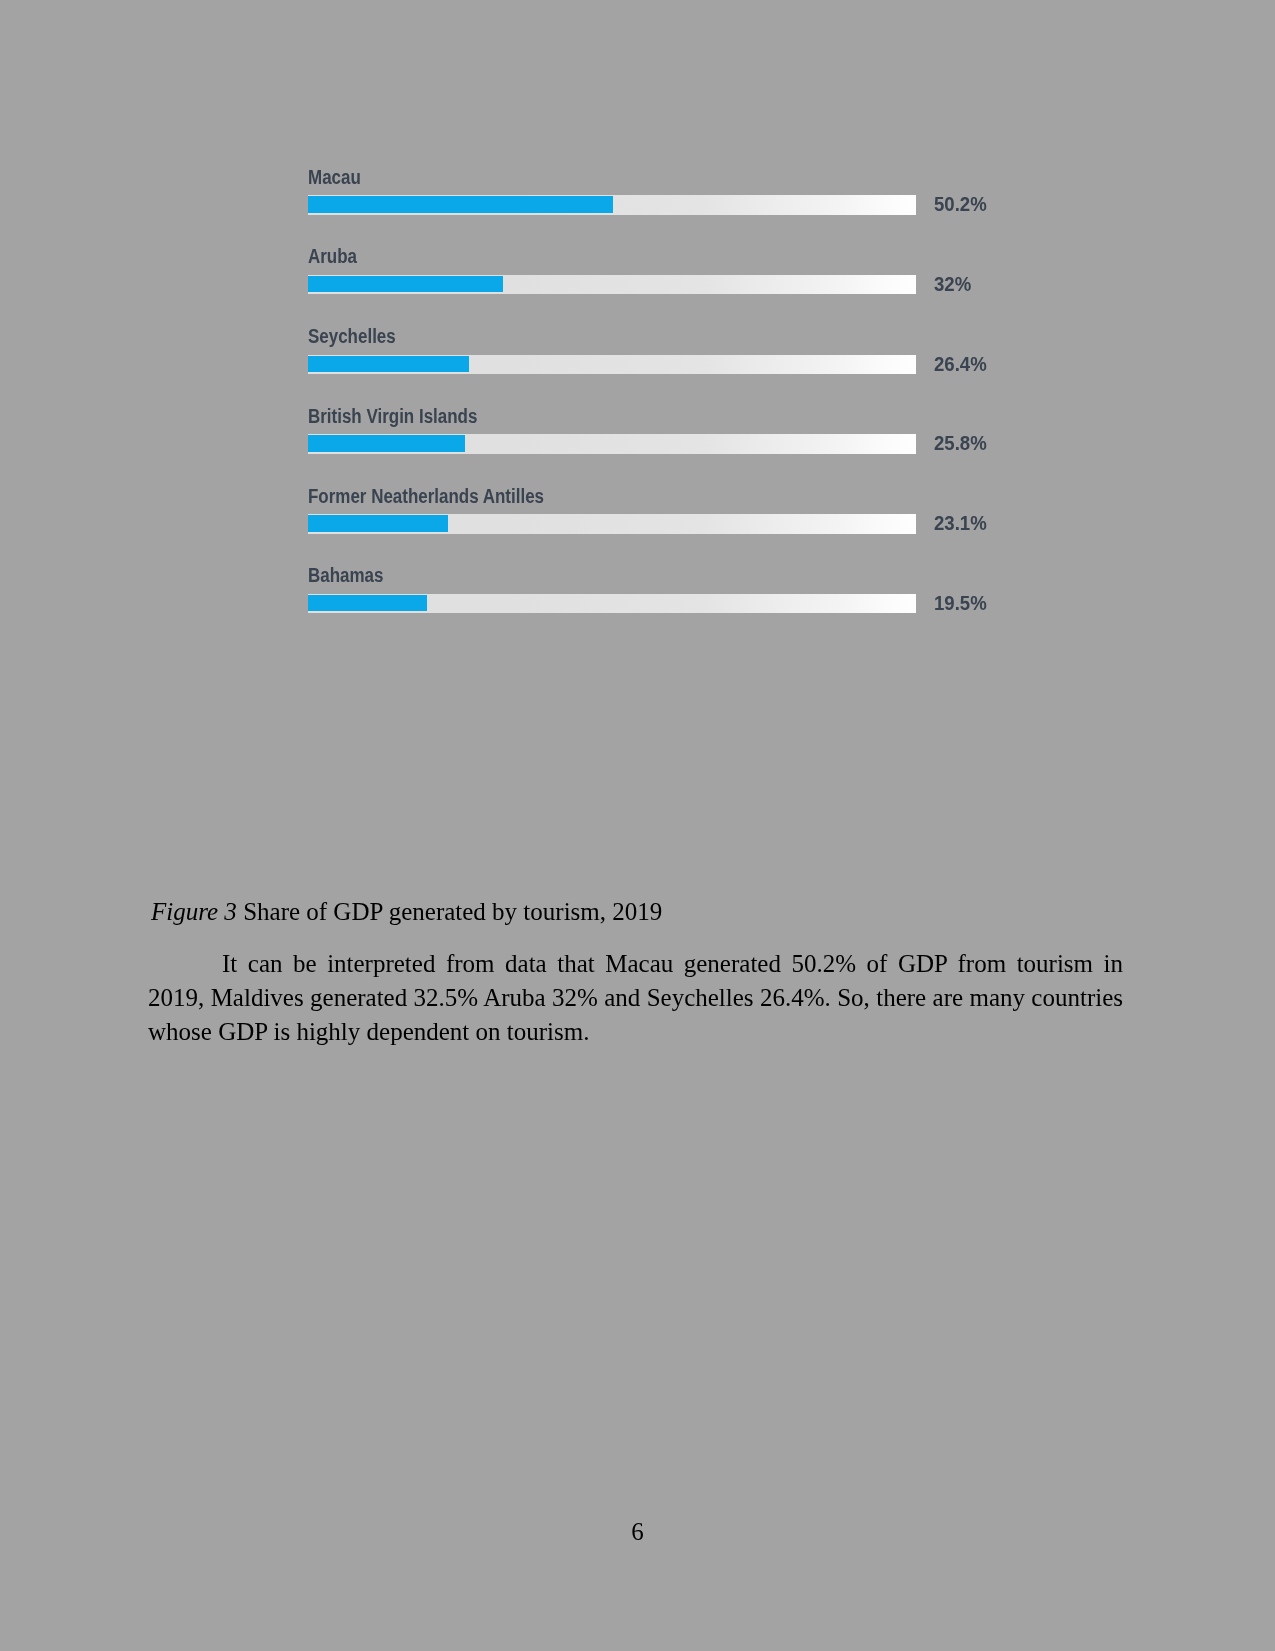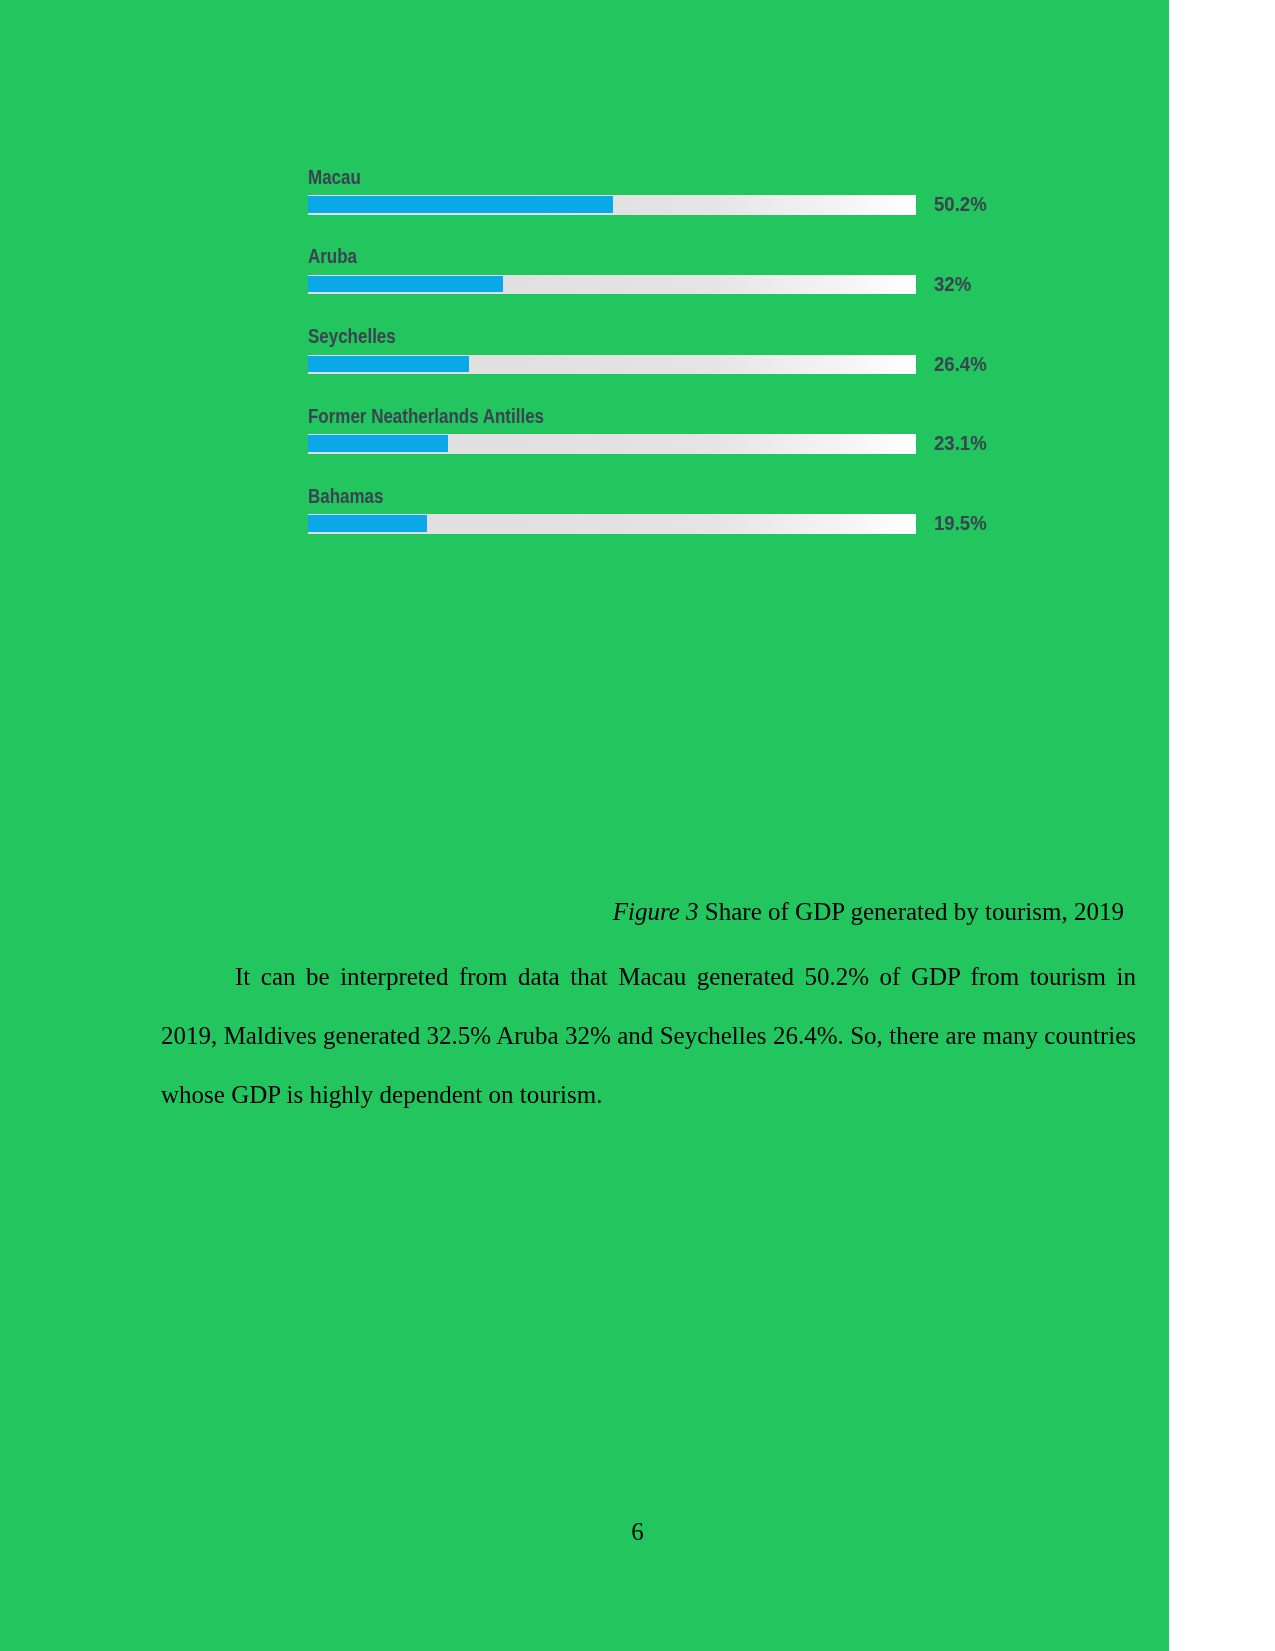--- a/index.html
+++ b/index.html
@@ -1,41 +1,41 @@
 <!DOCTYPE html>
 <html><head>
 <meta charset="utf-8">
 <title>Document page</title>
 <style>
   html,body{margin:0;padding:0;}
   body{width:1275px;height:1651px;background:#ffffff;overflow:hidden;
        font-family:"Liberation Serif",serif;}
-  .page{position:relative;width:1169px;height:1651px;background:#22c55e;text-decoration:underline;}
+  .page{position:relative;width:1275px;height:1651px;background:#a3a3a3;text-decoration:underline;}
 
   
   .chart{position:absolute;left:308px;top:155px;width:690px;}
   .row{position:relative;height:79.75px;}
   .row-label{position:absolute;left:0;top:10.7px;
       font-family:"Liberation Sans",sans-serif;font-size:19.5px;font-weight:700;
       color:#3a4350;white-space:nowrap;
       transform:scaleX(0.87);transform-origin:left top;}
   .track{position:absolute;left:0;top:40px;width:608px;height:19.5px;
       background:linear-gradient(90deg,#e0e0e0 0%,#e0e0e0 33%,#e4e4e4 65%,#ececec 76%,#f4f4f5 88%,#fafafa 94%,#fdfdfd 98%,#fefefe 100%);}
   .fill{position:absolute;left:0;top:1px;height:16.6px;background:#0aa8e8;}
   .value{position:absolute;left:626px;top:38px;
       font-family:"Liberation Sans",sans-serif;font-size:20px;font-weight:700;
       color:#3a4350;white-space:nowrap;
       transform:scaleX(0.93);transform-origin:left top;}
 
   
-  .caption{position:absolute;left:151px;top:897px;width:973px;text-align:right;
+  .caption{position:absolute;left:151px;top:897px;width:973px;text-align:left;
       font-size:25px;line-height:30px;color:#000;}
   .caption i{font-style:italic;}
-  .para{position:absolute;left:161px;top:947px;width:975px;
-      font-size:25px;line-height:59px;text-align:justify;color:#000;
+  .para{position:absolute;left:148px;top:947px;width:975px;
+      font-size:25px;line-height:34px;text-align:justify;color:#000;
       text-indent:74px;}
   .pageno{position:absolute;left:0;top:1518px;width:1275px;text-align:center;
       font-size:25px;color:#000;}
 </style>
 </head>
 <body>
 
 <div class="page">
   <div class="chart" id="chart">
       <div class="row">
@@ -53,20 +53,27 @@
         <div class="value">32%</div>
       </div>
       <div class="row">
         <div class="row-label">Seychelles</div>
         <div class="track">
           <div class="fill" style="width:160.51px;background:#0aa8e8"></div>
         </div>
         <div class="value">26.4%</div>
       </div>
       <div class="row">
+        <div class="row-label">British Virgin Islands</div>
+        <div class="track">
+          <div class="fill" style="width:156.86px;background:#0aa8e8"></div>
+        </div>
+        <div class="value">25.8%</div>
+      </div>
+      <div class="row">
         <div class="row-label">Former Neatherlands Antilles</div>
         <div class="track">
           <div class="fill" style="width:140.45px;background:#0aa8e8"></div>
         </div>
         <div class="value">23.1%</div>
       </div>
       <div class="row">
         <div class="row-label">Bahamas</div>
         <div class="track">
           <div class="fill" style="width:118.56px;background:#0aa8e8"></div>

